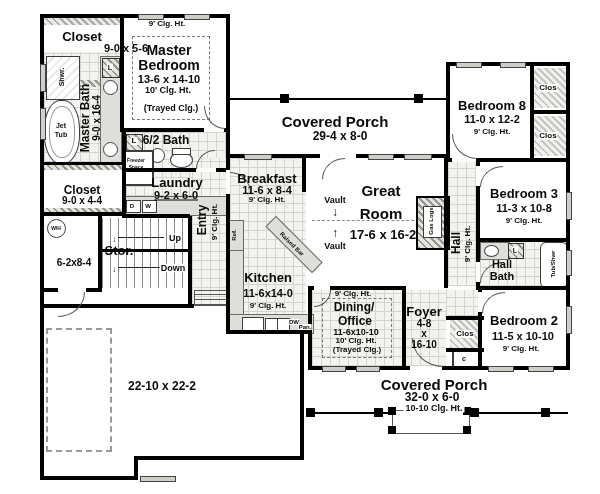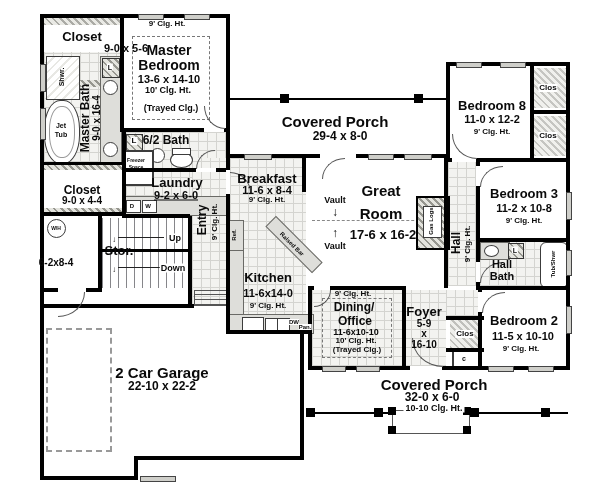--- a/index.html
+++ b/index.html
@@ -207,29 +207,28 @@
   <div class="L s5" style="left:136px;top:160px;">Freezer</div>
   <div class="L s5" style="left:136px;top:167px;">Space</div>
   <div class="L s13" style="left:177px;top:182px;">Laundry</div>
   <div class="L s11" style="left:176px;top:195px;text-decoration:underline;">9-2 x 6-0</div>
   <div class="L s6" style="left:132px;top:206px;">D</div>
   <div class="L s6" style="left:148px;top:206px;">W</div>
   <div class="L s12" style="left:82px;top:190px;">Closet</div>
   <div class="L s10" style="left:82px;top:201px;">9-0 x 4-4</div>
 
   <div class="L s13" style="left:71px;top:250px;margin-left:48px;">Stor.</div>
-  <div class="L s10" style="left:56px;top:263px;">6-2x8-4</div>
+  <div class="L s10" style="left:74px;top:263px;">6-2x8-4</div>
   <div class="L s5" style="left:56px;top:228px;">W/H</div>
   <div class="L s9" style="left:175px;top:238px;background:#fff;padding:0 1px;">Up</div>
   <div class="L s9" style="left:173px;top:268px;background:#fff;padding:0 1px;">Down</div>
   <div class="L s8" style="left:114px;top:240px;background:#fff;">↓</div>
   <div class="L s8" style="left:114px;top:270px;background:#fff;">↓</div>
   <div class="L s12 V" style="left:202px;top:220px;">Entry</div>
   <div class="L s8 V" style="left:215px;top:222px;">9' Clg. Ht.</div>
-  <div class="L s15" style="left:162px;top:372px;">2 Car Garage</div>
   <div class="L s12" style="left:162px;top:386px;text-align:center;">22-10 x 22-2</div>
 
   <div class="L s15" style="left:335px;top:121px;">Covered Porch</div>
   <div class="L s12" style="left:340px;top:136px;">29-4 x 8-0</div>
   <div class="L s13" style="left:267px;top:178px;">Breakfast</div>
   <div class="L s11" style="left:267px;top:190px;">11-6 x 8-4</div>
   <div class="L s8" style="left:267px;top:200px;">9' Clg. Ht.</div>
   <div class="L s6 V" style="left:234px;top:235px;">Ref.</div>
   <div class="L s6 R45" style="left:292px;top:244px;">Raised Bar</div>
   <div class="L s13" style="left:268px;top:277px;">Kitchen</div>
@@ -254,31 +253,31 @@
   <div class="L s15" style="left:434px;top:384px;">Covered Porch</div>
   <div class="L s12" style="left:432px;top:397px;">32-0 x 6-0</div>
   <div class="L s9" style="left:434px;top:408px;background:#fff;padding:0 2px;">10-10 Clg. Ht.</div>
 
   <div class="L s13" style="left:492px;top:105px;">Bedroom 8</div>
   <div class="L s11" style="left:492px;top:119px;">11-0 x 12-2</div>
   <div class="L s8" style="left:492px;top:132px;">9' Clg. Ht.</div>
   <div class="L s8" style="left:548px;top:88px;background:#fff;padding:0 1px;">Clos</div>
   <div class="L s8" style="left:548px;top:136px;background:#fff;padding:0 1px;">Clos</div>
   <div class="L s13" style="left:524px;top:193px;">Bedroom 3</div>
-  <div class="L s11" style="left:524px;top:208px;">11-2 x 10-8</div>
+  <div class="L s11" style="left:524px;top:208px;">11-3 x 10-8</div>
   <div class="L s8" style="left:524px;top:221px;">9' Clg. Ht.</div>
   <div class="L s12 V" style="left:456px;top:243px;">Hall</div>
   <div class="L s8 V" style="left:468px;top:244px;">9' Clg. Ht.</div>
   <div class="L s7" style="left:515px;top:250px;background:#fff;padding:0 1px;">L</div>
   <div class="L s11" style="left:502px;top:264px;">Hall</div>
   <div class="L s11" style="left:502px;top:276px;">Bath</div>
   <div class="L s6 V" style="left:553px;top:264px;">Tub/Shwr</div>
   <div class="L s13" style="left:524px;top:320px;">Bedroom 2</div>
   <div class="L s11" style="left:523px;top:336px;">11-5 x 10-10</div>
   <div class="L s8" style="left:521px;top:349px;">9' Clg. Ht.</div>
   <div class="L s13" style="left:424px;top:311px;">Foyer</div>
-  <div class="L s10" style="left:424px;top:324px;">5-9</div>
+  <div class="L s10" style="left:424px;top:324px;">4-8</div>
   <div class="L s10" style="left:424px;top:334px;">x</div>
   <div class="L s10" style="left:424px;top:345px;">16-10</div>
   <div class="L s8" style="left:465px;top:334px;background:#fff;padding:0 1px;">Clos</div>
   <div class="L s7" style="left:464px;top:358px;">c</div>
 
 </div>
 
 </body></html>

